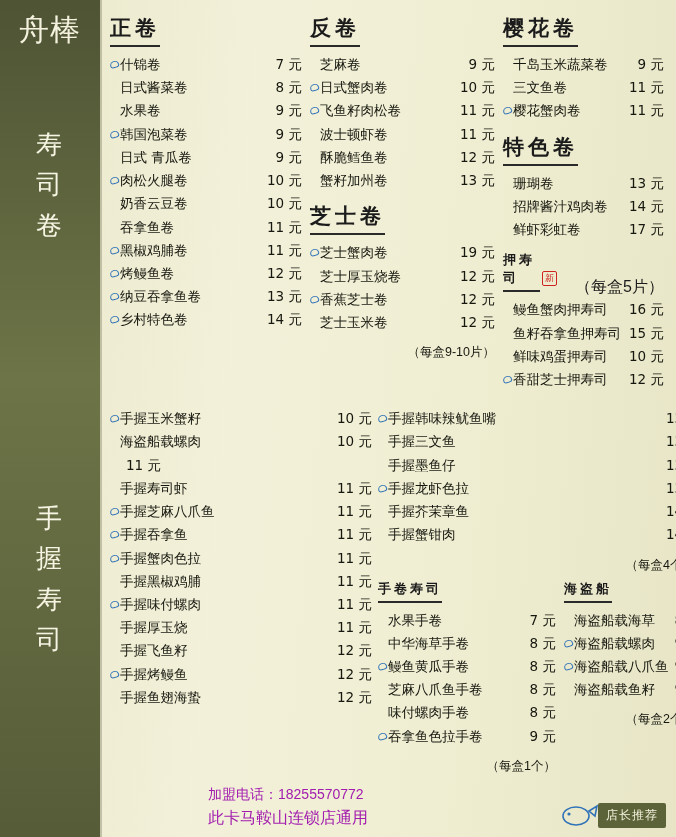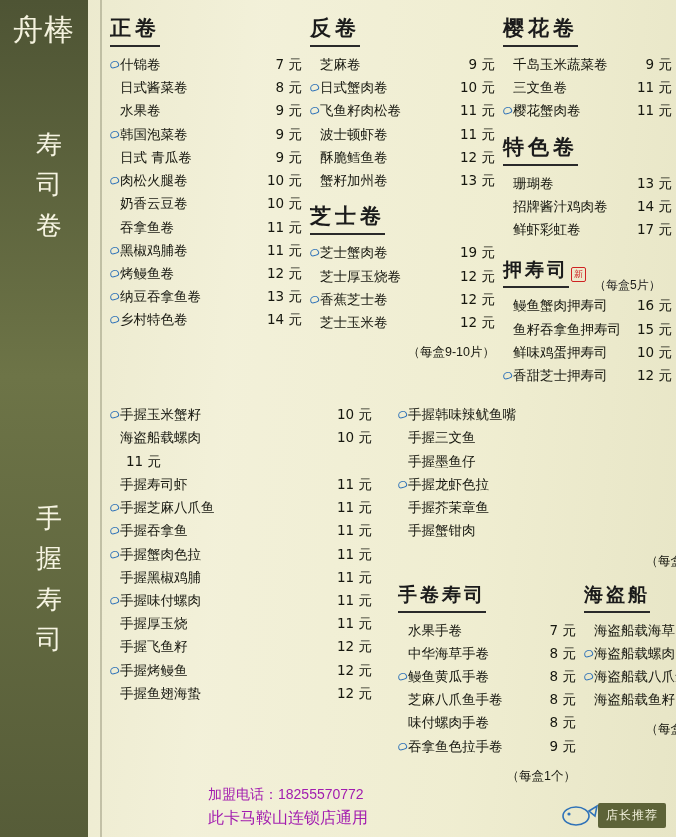--- a/index.html
+++ b/index.html
@@ -24,21 +24,21 @@
     inset: 0;
     background:
       linear-gradient(95deg, rgba(226,224,190,0.55) 0%, rgba(244,242,220,0.2) 35%, rgba(236,234,200,0.45) 70%, rgba(224,222,186,0.6) 100%);
     pointer-events: none;
   }
   
   .brand-band {
     position: absolute;
     left: 0;
     top: 0;
-    width: 88px;
+    width: 100px;
     height: 837px;
     background: linear-gradient(180deg, #4e5434 0%, #6d7447 45%, #565c38 100%);
     color: #f0eeda;
   }
   .brand-logo {
     margin-top: 14px;
     text-align: center;
     font-family: "DejaVu Serif", serif;
     font-size: 30px;
     line-height: 1.05;
@@ -64,59 +64,59 @@
     position: absolute;
     left: 100px;
     top: 0;
     right: 0;
     bottom: 0;
   }
 
   
   .rolls {
     display: flex;
-    padding: 14px 4px 0 10px;
+    padding: 14px 12px 0 10px;
     gap: 8px;
   }
   .col { flex: 1 1 0; }
   .col.c1 { flex: 0 0 192px; }
   .col.c2 { flex: 0 0 185px; }
   .col.c3 { flex: 1 1 auto; }
 
   .sec-title {
     font-family: "DejaVu Serif", serif;
     font-size: 21px;
     font-weight: bold;
     color: #1b1b1b;
     letter-spacing: 4px;
     padding-bottom: 3px;
     border-bottom: 2px solid #2a2a2a;
     display: inline-block;
     margin-bottom: 6px;
   }
-  .sec-title.small { font-size: 19px; letter-spacing: 3px; margin-top: 6px; }
+  .sec-title.small { font-size: 13px; letter-spacing: 3px; }
   .sec-head {
     display: flex;
     align-items: flex-end;
     gap: 4px;
   }
   .badge-new {
     font-size: 9px;
     color: #cf2222;
     border: 1px solid #cf2222;
     border-radius: 2px;
     padding: 0 2px;
     position: relative;
     top: -12px;
     left: -2px;
   }
   .note-inline {
-    font-size: 12px;
+    font-size: 16px;
     color: #1b1b1b;
-    margin-left: 2px;
+    margin-left: 12px;
     white-space: nowrap;
   }
 
   ul.items {
     list-style: none;
     margin: 0 0 10px 0;
     padding: 0;
   }
   ul.items li {
     display: flex;
@@ -156,21 +156,21 @@
     color: #16170f;
     text-align: right;
     margin: 2px 0 6px 0;
   }
   .note.right { text-align: right; padding-right: 6px; }
 
   
   .nigiri {
     display: flex;
     padding: 6px 12px 0 10px;
-    gap: 26px;
+    gap: 6px;
   }
   .nigiri .left { flex: 0 0 262px; }
   .nigiri .right { flex: 1 1 auto; }
   .subcols {
     display: flex;
     gap: 8px;
   }
   .subcols .sc1 { flex: 0 0 178px; }
   .subcols .sc2 { flex: 1 1 auto; }
 

